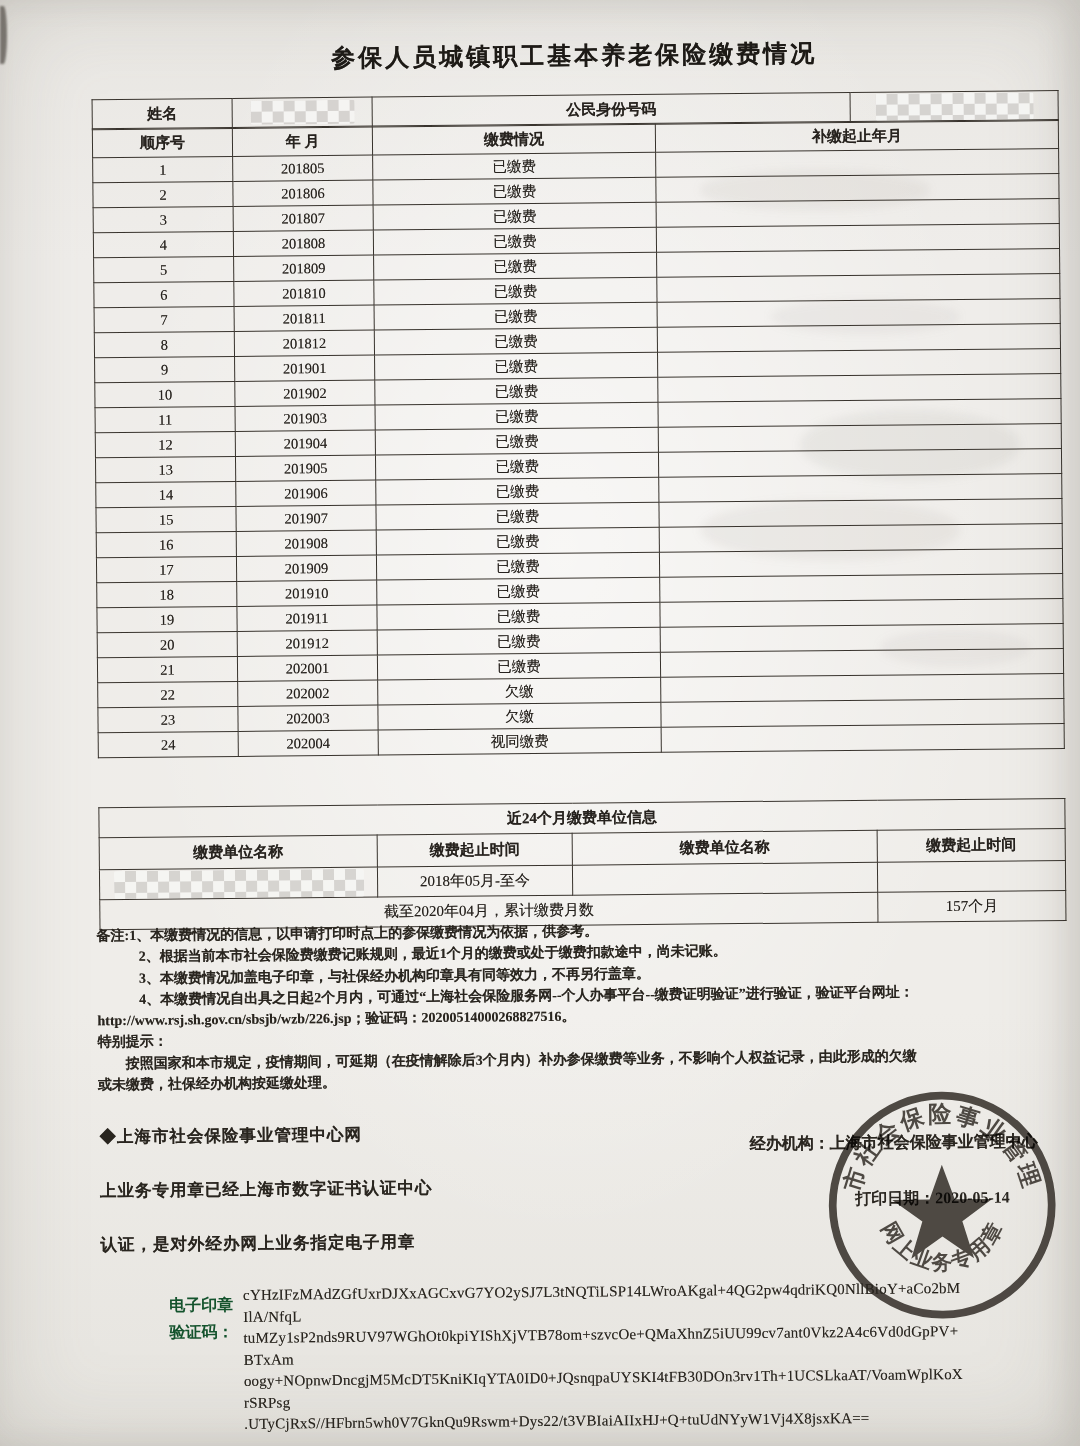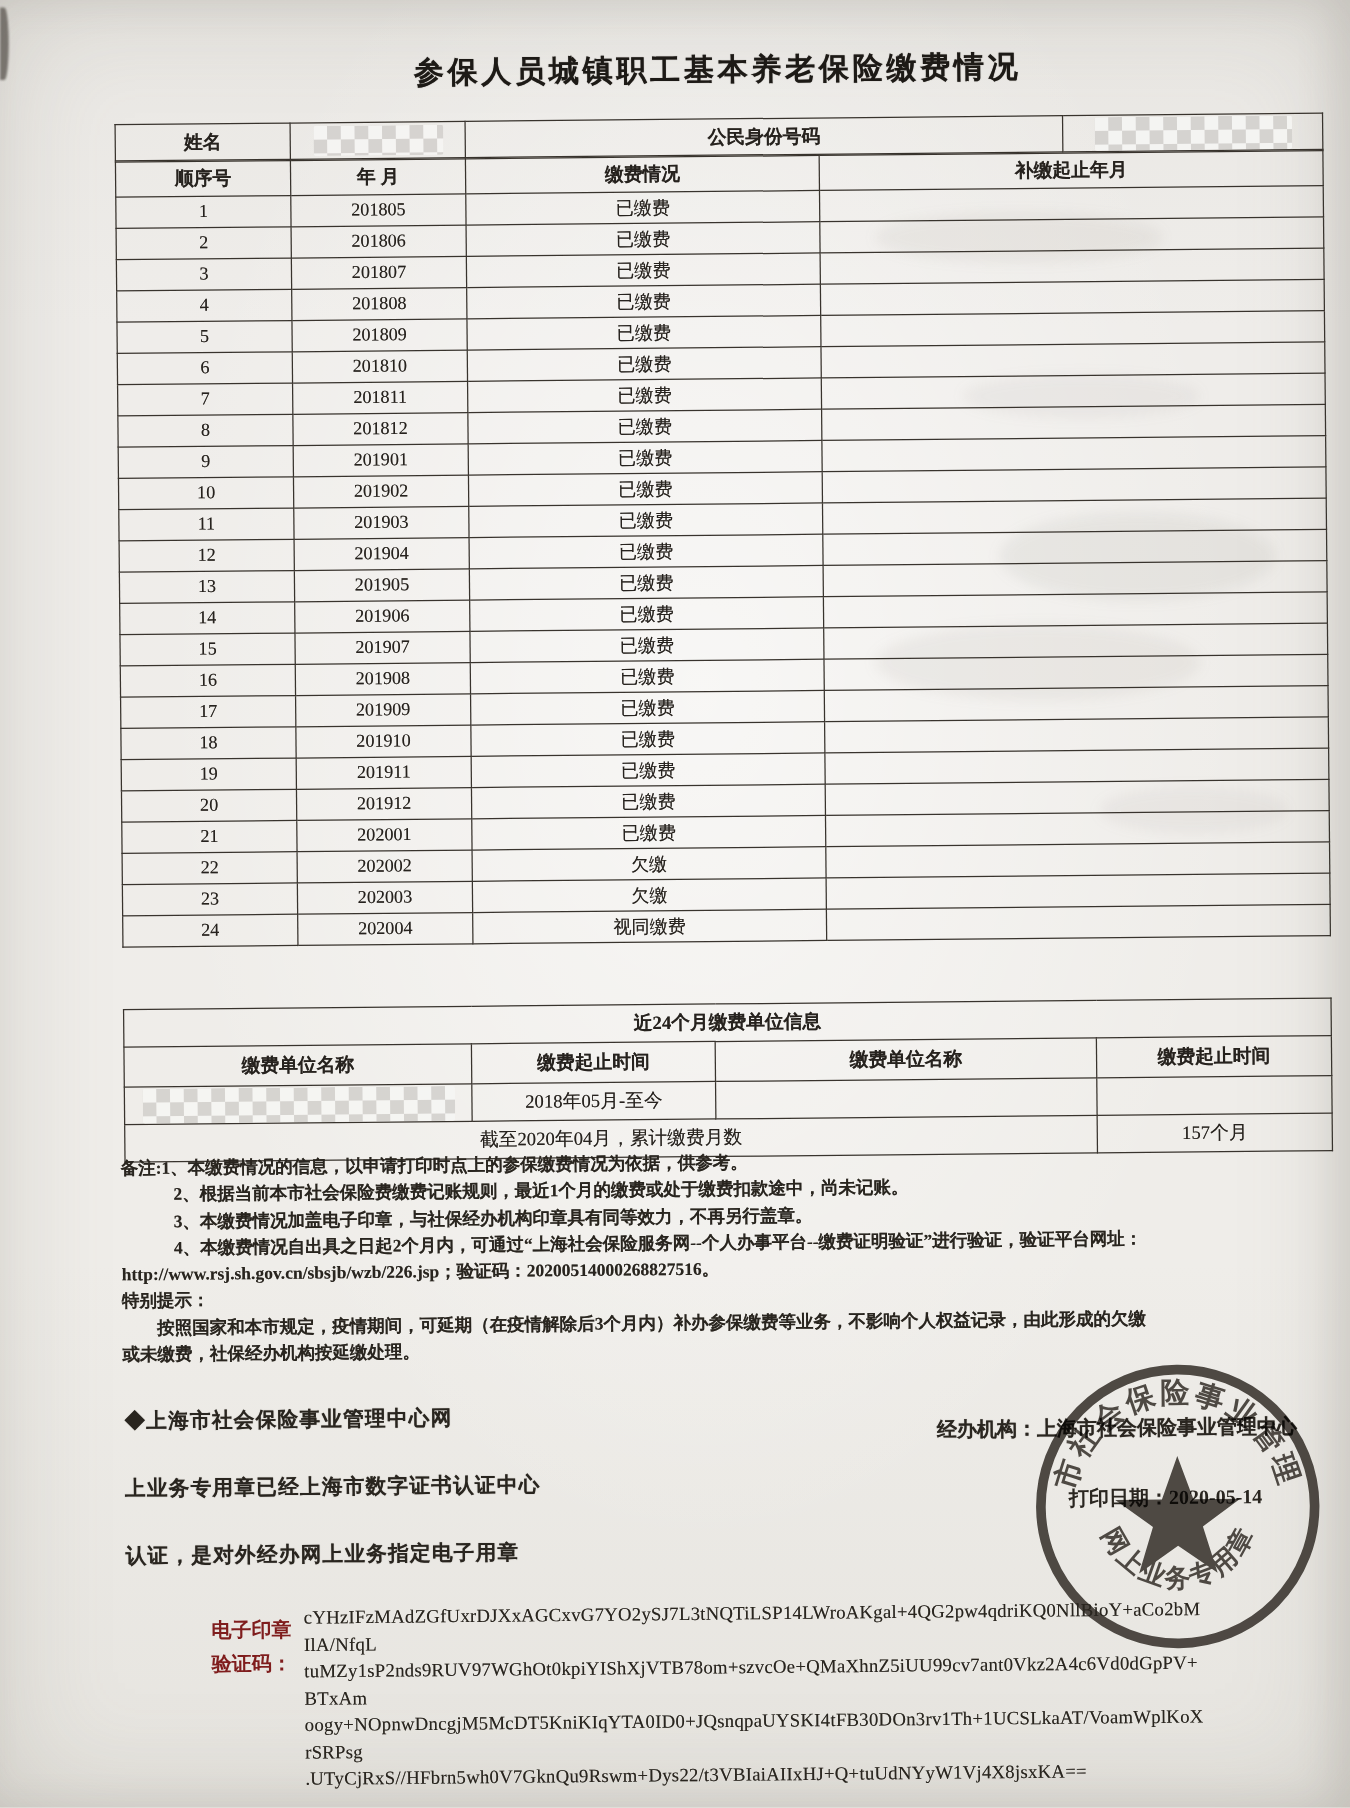--- a/index.html
+++ b/index.html
@@ -70,21 +70,21 @@
   .print-date{
     position:absolute;left:850px;top:1192px;font-size:16px;font-weight:bold;
     white-space:nowrap;color:#2a2620;
   }
   .stamp{
     position:absolute;left:818px;top:1090px;width:238px;height:238px;
     mix-blend-mode:multiply;opacity:.88;
   }
   .verify-label{
     position:absolute;left:163px;top:1288px;font-size:16px;font-weight:bold;
-    line-height:27px;color:#7f1d1d;white-space:nowrap;
+    line-height:27px;color:#14532d;white-space:nowrap;
   }
   .verify-code{
     position:absolute;left:237px;top:1282px;width:722px;
     font-size:15px;line-height:21.5px;letter-spacing:.2px;
     color:#29251f;word-break:break-all;text-shadow:0 0 .5px rgba(40,35,28,.5);
   }
   .smudge{position:absolute;border-radius:50%;pointer-events:none;filter:blur(5px);}
   .edge-mark{
     position:absolute;left:0;top:6px;width:7px;height:58px;border-radius:0 60% 60% 0;
     background:#55504b;opacity:.75;filter:blur(1px);

